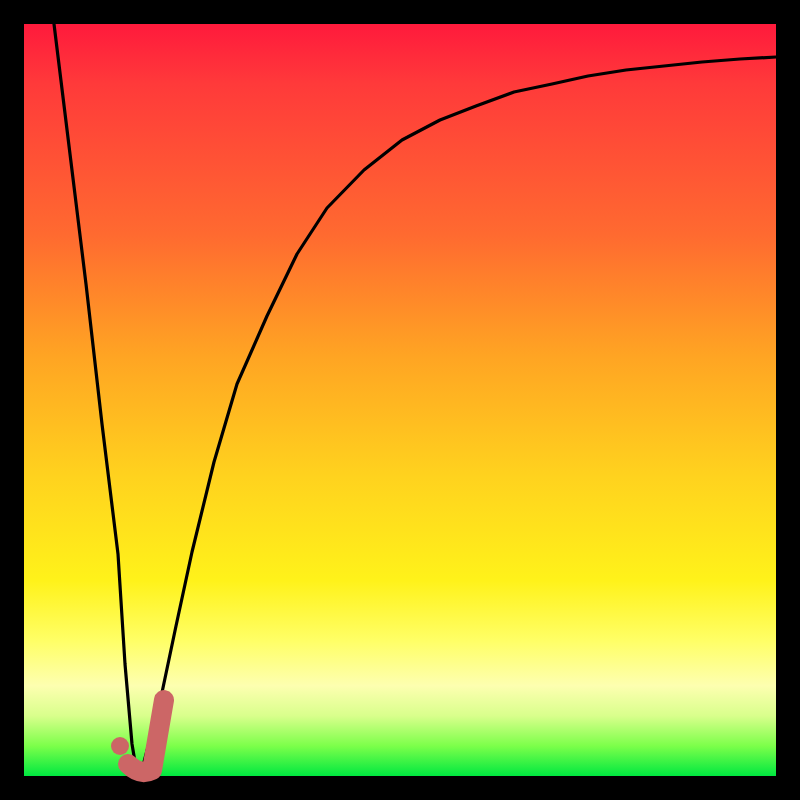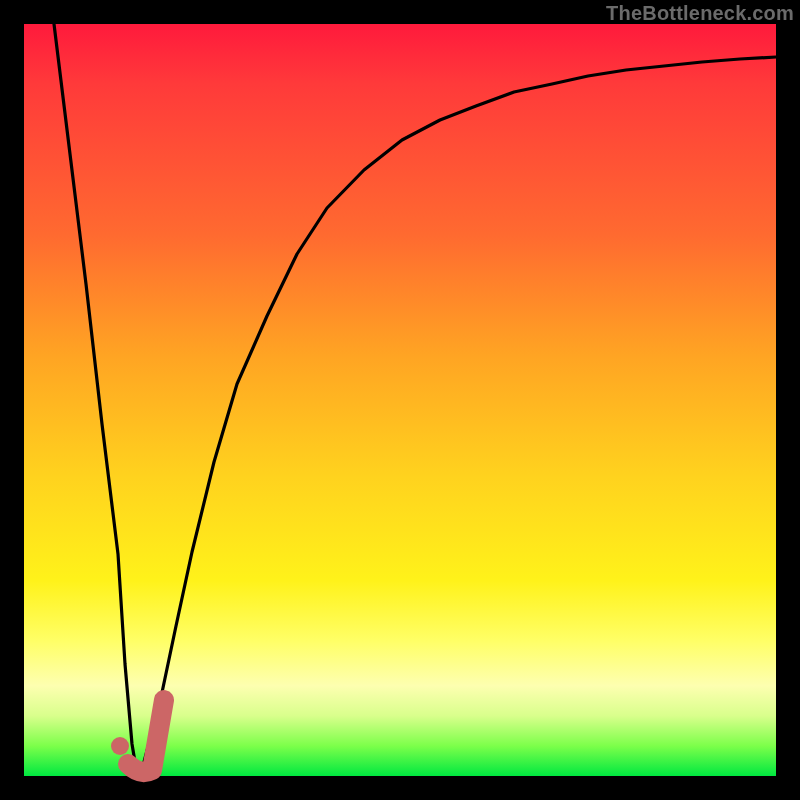--- a/index.html
+++ b/index.html
@@ -116,14 +116,13 @@
                L 752 33"></path>
 
       <circle class="hook-dot" cx="96" cy="722" r="9"></circle>
       <path class="hook-path" d="M 104 740
                Q 116 752 128 746
                L 140 676"></path>
     </svg>
 
   </div>
 
-  <div class="watermark">TheBottleneck.com</div>
 </div>
 
 </body></html>

